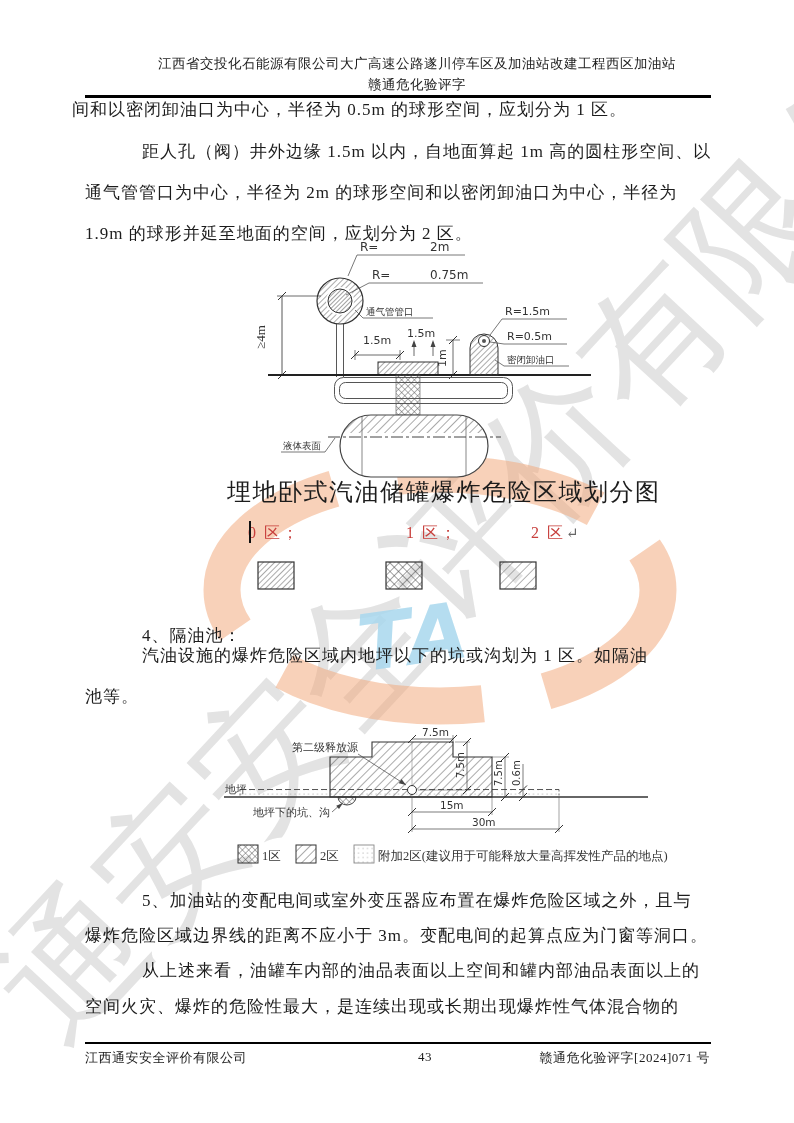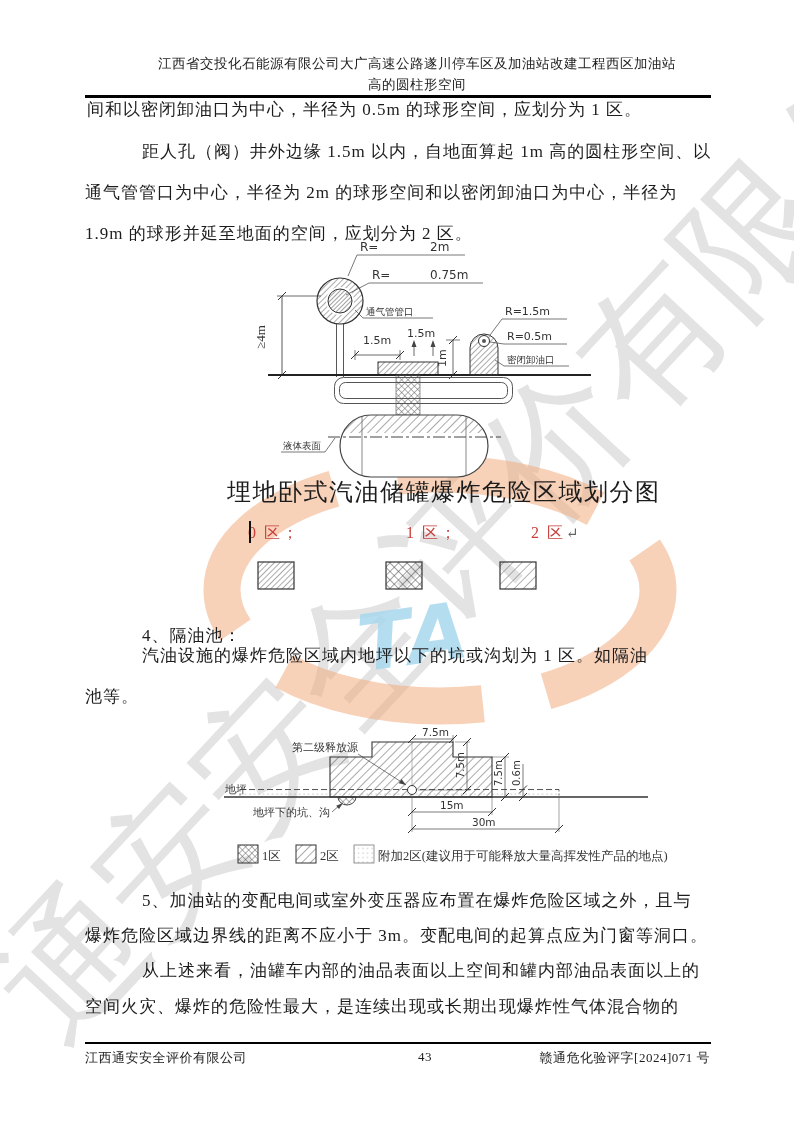--- a/index.html
+++ b/index.html
@@ -62,24 +62,24 @@
     <div class="wm-gray">通安安全评价有限公司</div>
     <svg class="dsvg" style="left:198px;top:452px;" width="484" height="280" viewBox="0 0 484 280">
       <ellipse cx="242" cy="138" rx="218" ry="116" fill="none" stroke="#f2a679" stroke-width="37" opacity="0.52" pathLength="100" stroke-dasharray="19 6" stroke-dashoffset="4"></ellipse>
     </svg>
     <div class="wm-ta">TA</div>
   </div>
 
   <div class="content">
 
     <div class="hline" style="top:55px;">江西省交投化石能源有限公司大广高速公路遂川停车区及加油站改建工程西区加油站</div>
-    <div class="hline" style="top:76px;font-weight:500;">高的圆柱形空间</div>
+    <div class="hline" style="top:76px;font-weight:500;">赣通危化验评字</div>
     <div class="rule" style="left:85px;top:95px;width:626px;height:3px;"></div>
 
-    <div class="bline" style="top:98px;left:87px;">间和以密闭卸油口为中心，半径为 0.5m 的球形空间，应划分为 1 区。</div>
+    <div class="bline" style="top:98px;left:72px;">间和以密闭卸油口为中心，半径为 0.5m 的球形空间，应划分为 1 区。</div>
     <div class="bline" style="top:140px;left:142px;">距人孔（阀）井外边缘 1.5m 以内，自地面算起 1m 高的圆柱形空间、以</div>
     <div class="bline" style="top:181px;left:85px;">通气管管口为中心，半径为 2m 的球形空间和以密闭卸油口为中心，半径为</div>
     <div class="bline" style="top:222px;left:85px;">1.9m 的球形并延至地面的空间，应划分为 2 区。</div>
 
     <svg class="dsvg" style="left:233px;top:236px;" width="360" height="246" viewBox="0 0 360 246">
 
       <line x1="49" y1="60" x2="49" y2="139" stroke="#444" stroke-width="0.9"></line>
       <line x1="44" y1="60" x2="88" y2="60" stroke="#444" stroke-width="0.8"></line>
       <line x1="45" y1="64" x2="53" y2="56" stroke="#333" stroke-width="1"></line>
       <line x1="45" y1="143" x2="53" y2="135" stroke="#333" stroke-width="1"></line>

